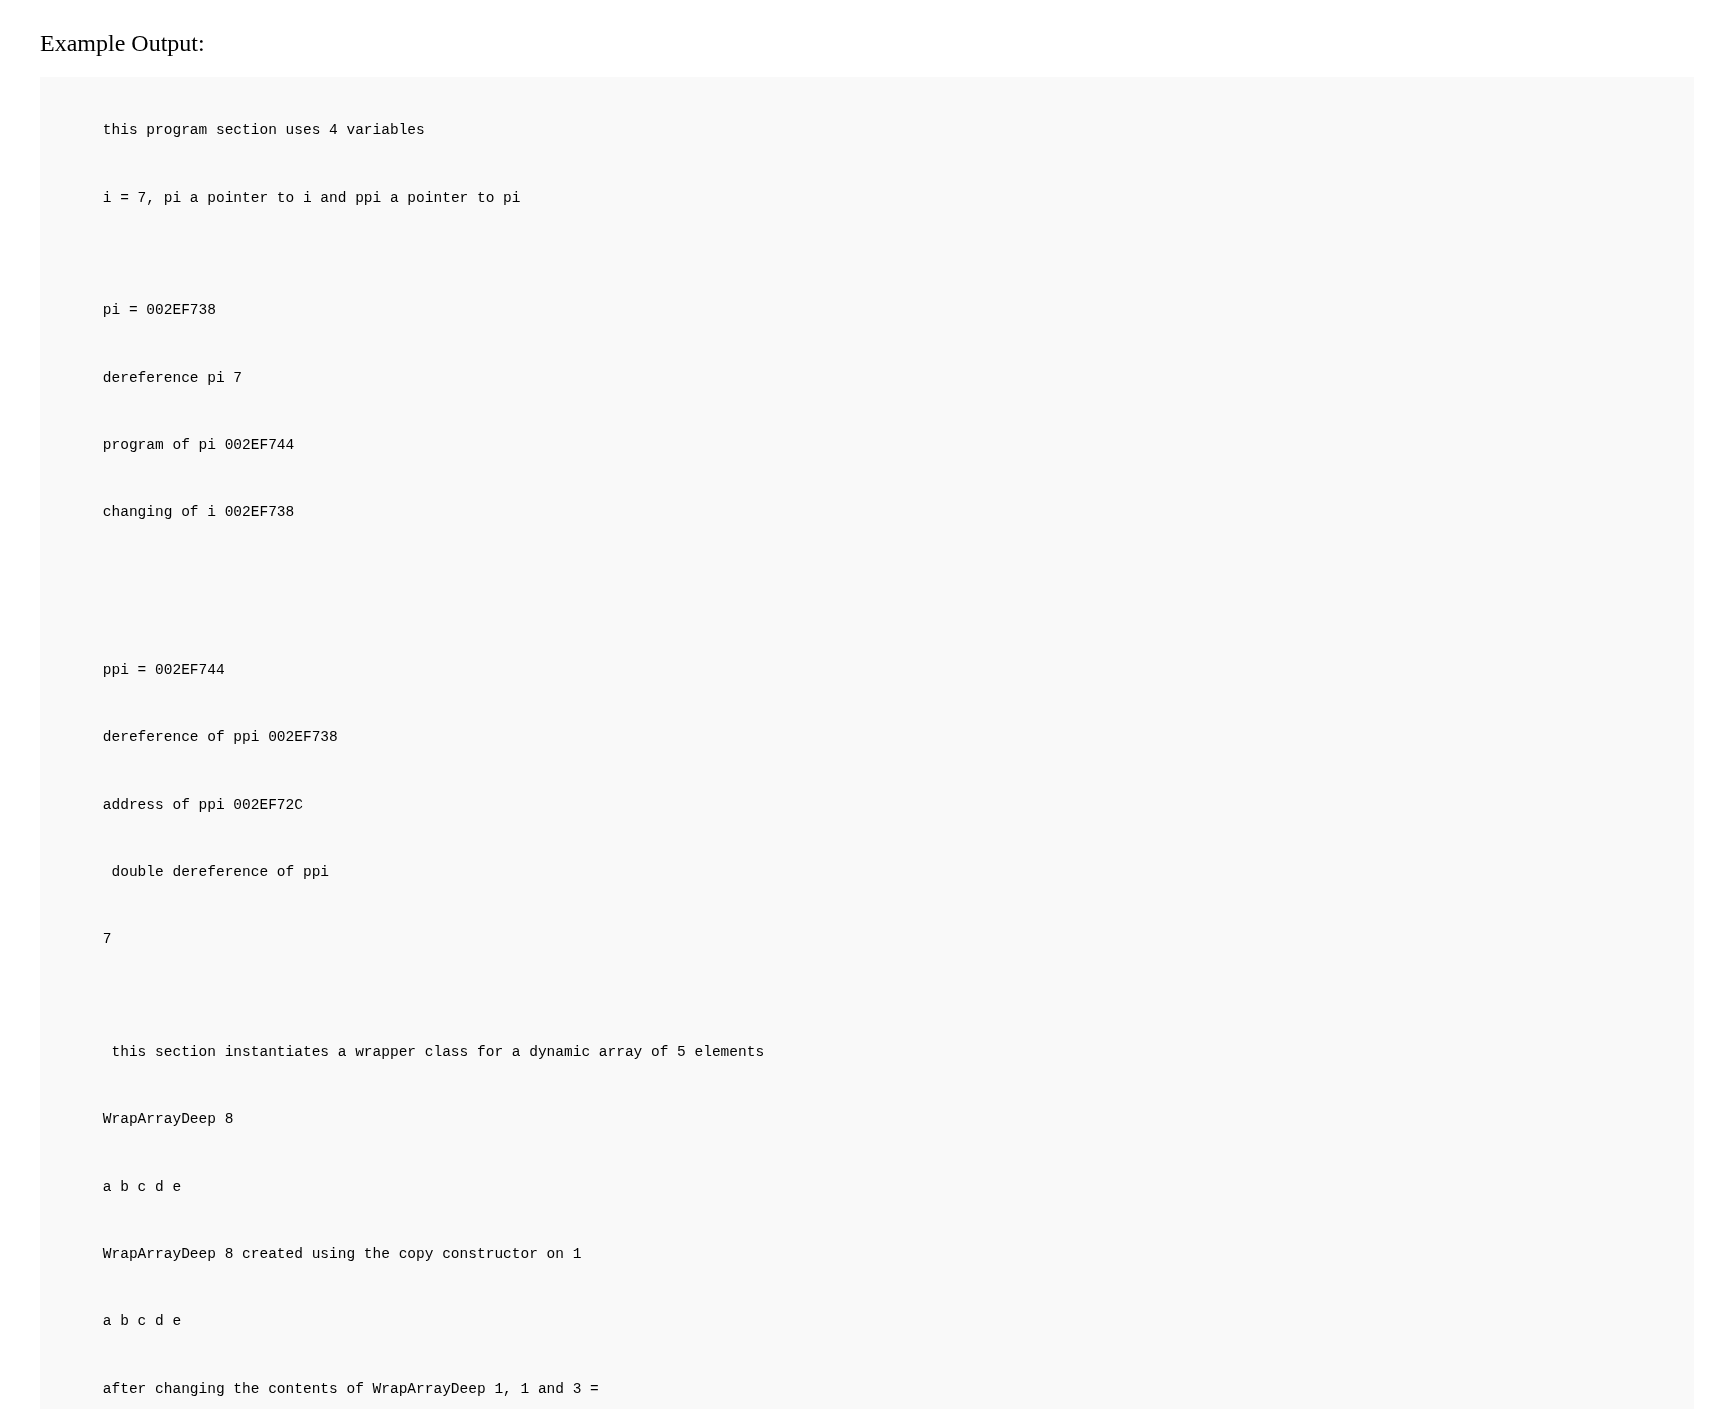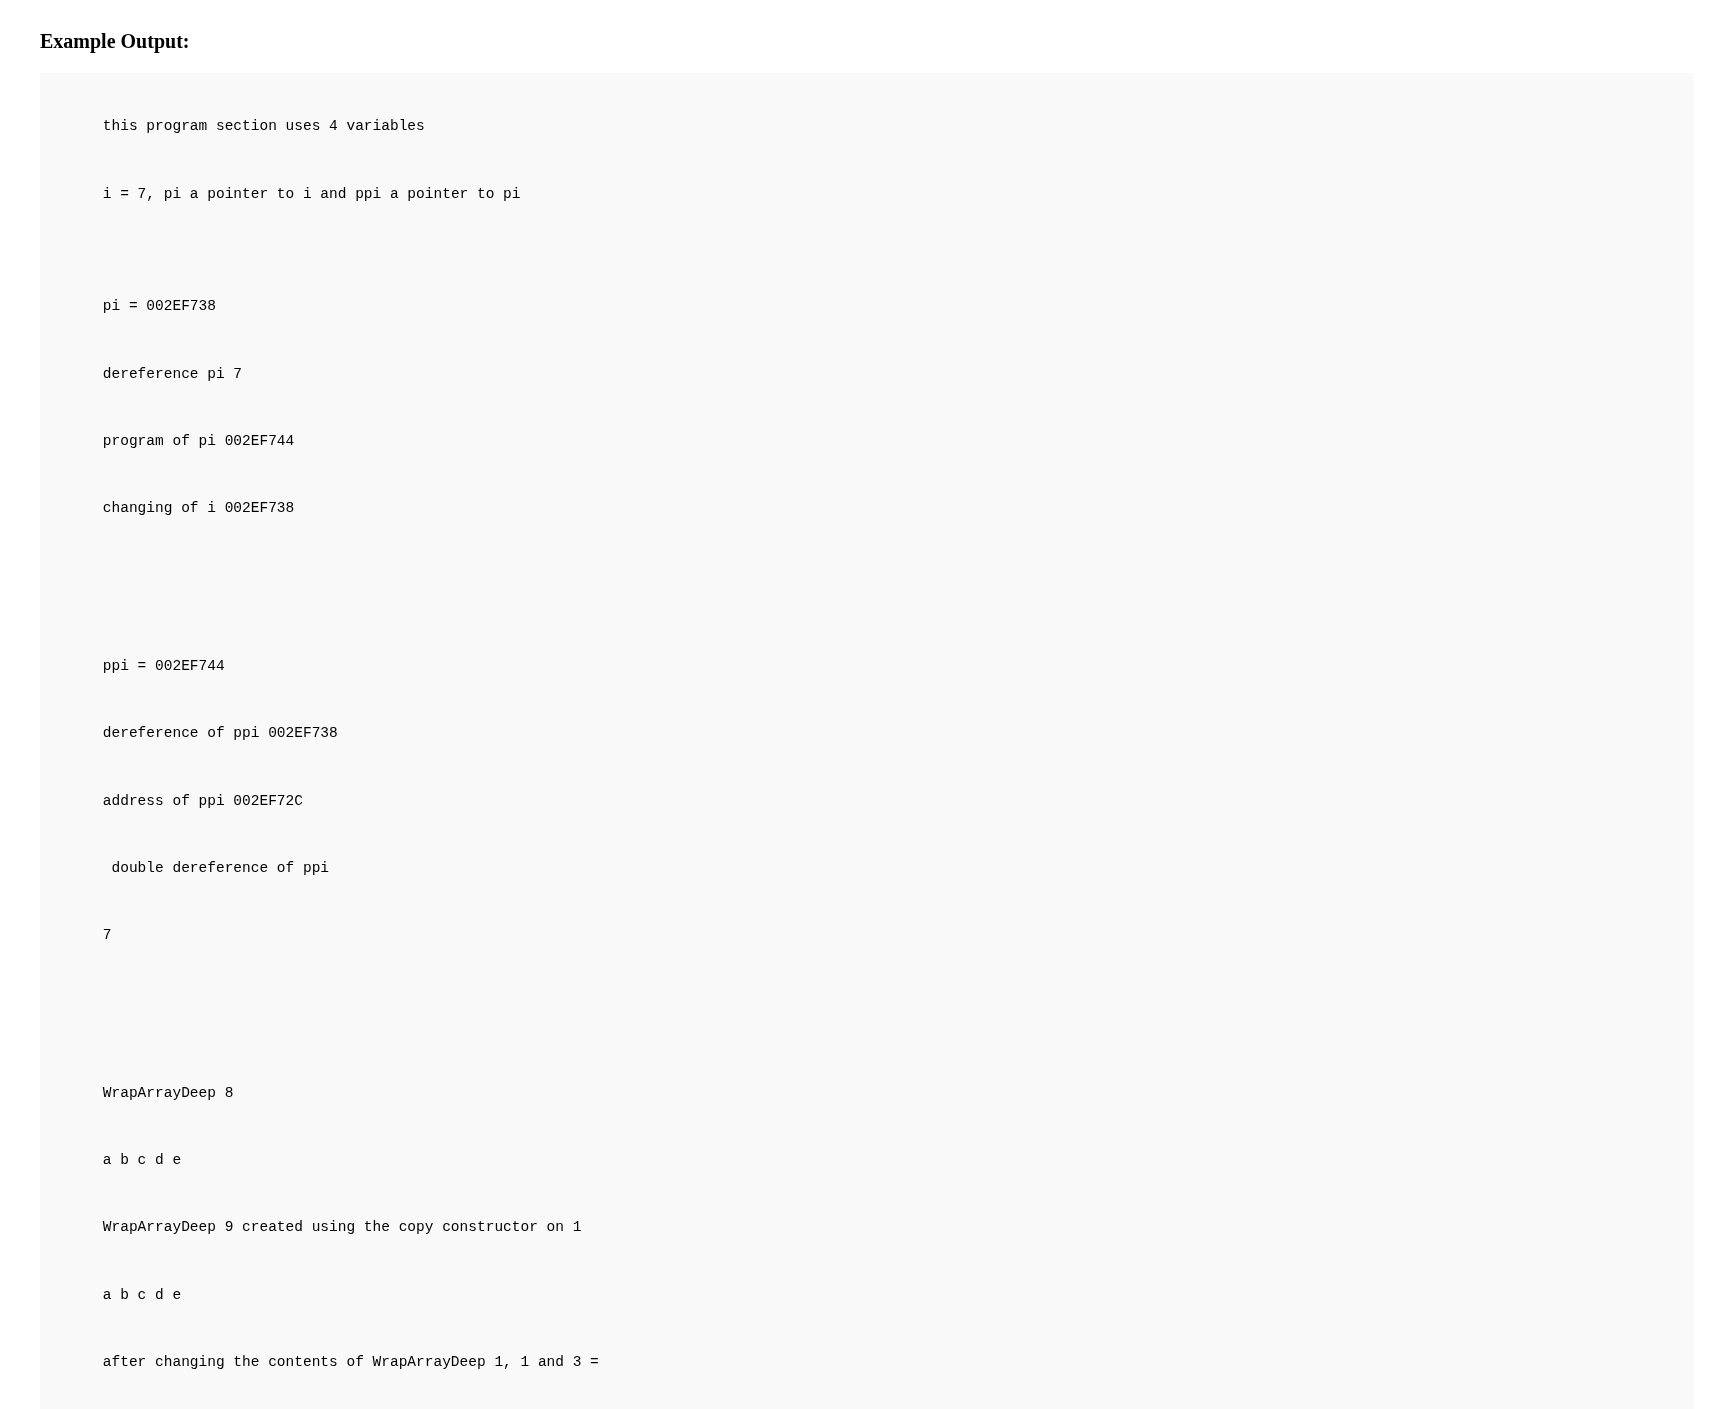--- a/index.html
+++ b/index.html
@@ -13,22 +13,22 @@
       font-family: Georgia, 'Times New Roman', serif;
       font-size: 16px;
       color: #000000;
       padding: 30px 40px;
       width: 1734px;
       min-height: 1409px;
     }
 
     .page-title {
       font-family: Georgia, 'Times New Roman', serif;
-      font-size: 20px;
-      font-weight: bold;
+      font-size: 24px;
+      font-weight: normal;
       margin-bottom: 20px;
     }
 
     .code-block {
       font-family: 'Courier New', Courier, monospace;
       font-size: 14.5px;
       line-height: 1.55;
       white-space: pre;
       background-color: #f9f9f9;
       border: none;
@@ -67,26 +67,27 @@
     <br>
     <span>dereference of <span class="underline-red">ppi</span> 002EF738</span>
     <br>
     <span>address of <span class="underline-red">ppi</span> 002EF72C</span>
     <br>
     <span> double dereference of <span class="underline-red">ppi</span></span>
     <br>
     <span>7</span>
     <br>
     <br>
+    <span> this section instantiates a wrapper class for a dynamic array of 5 elements</span>
     <br>
     <span>WrapArrayDeep 8</span>
     <br>
     <span>a b c d e</span>
     <br>
-    <span>WrapArrayDeep 9 created using the copy constructor on 1</span>
+    <span>WrapArrayDeep 8 created using the copy constructor on 1</span>
     <br>
     <span>a b c d e</span>
     <br>
     <span>after changing the contents of WrapArrayDeep 1, 1 and 3 =</span>
     <br>
     
     <br>
     
     <br>
     <br>

